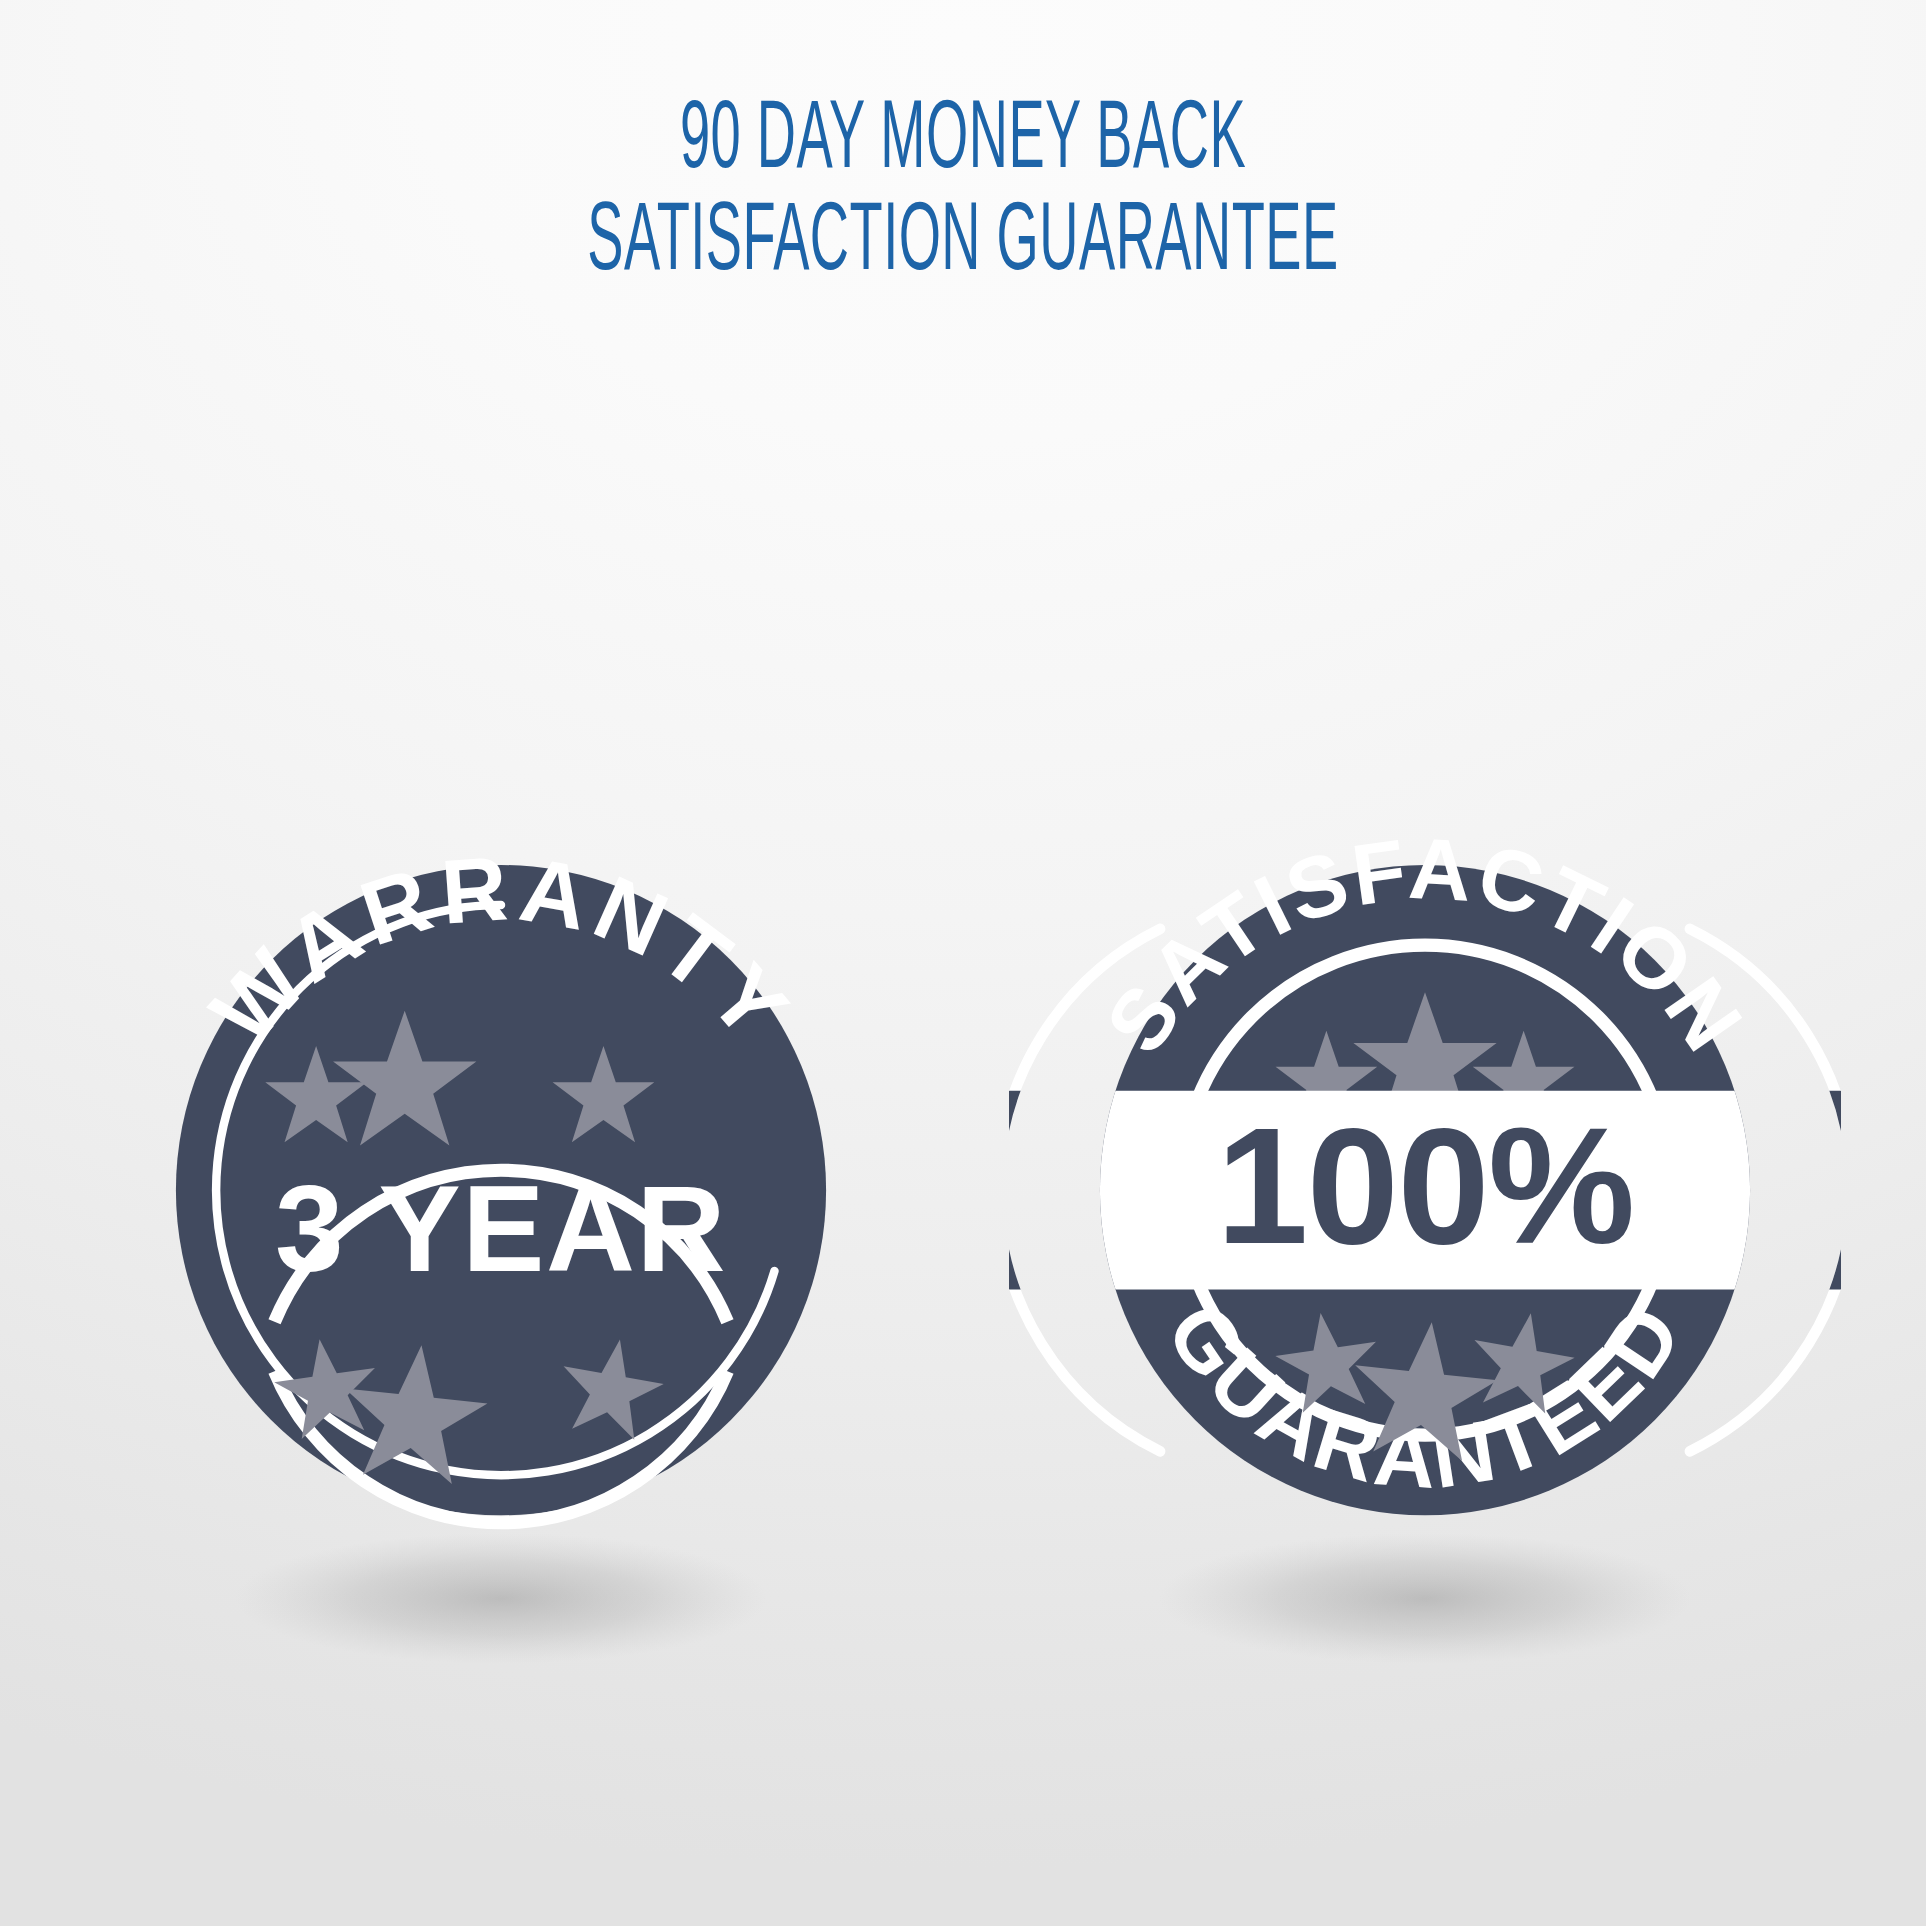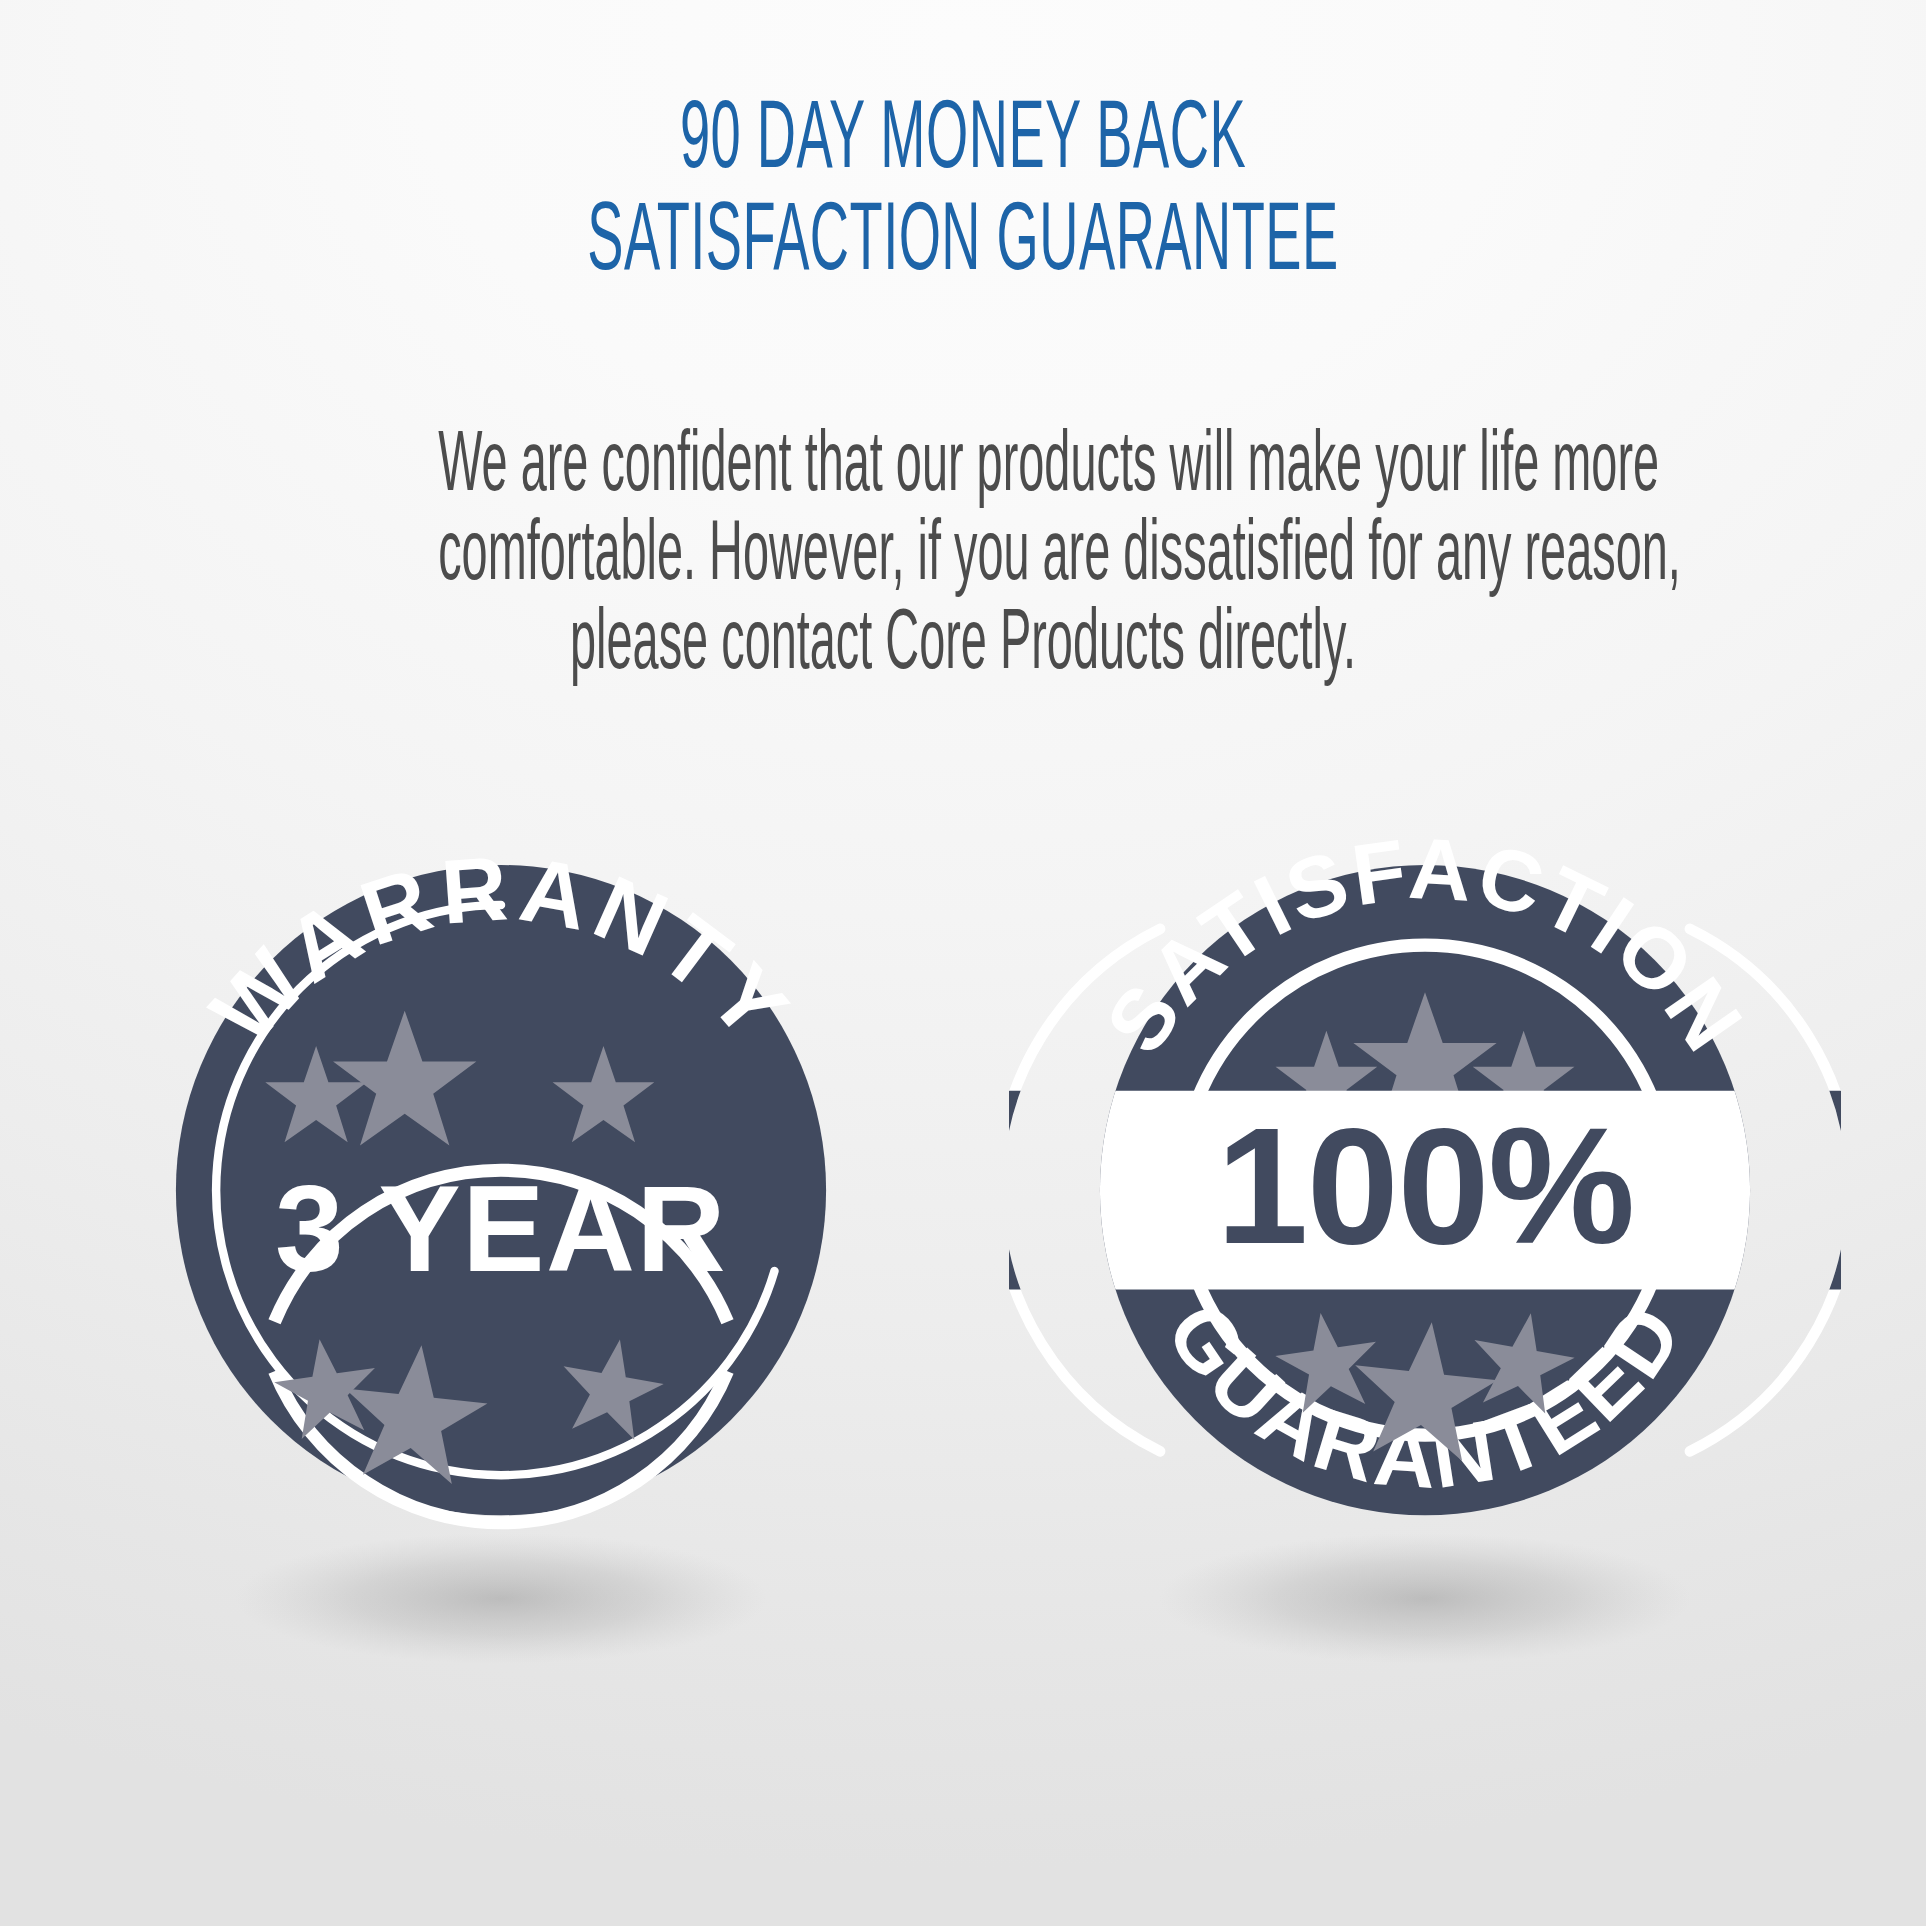--- a/index.html
+++ b/index.html
@@ -82,25 +82,20 @@
 </head>
 <body>
 
 <div id="page">
 
   <div id="header-block">
     <div class="headline-line">90 DAY MONEY BACK</div>
     <div class="headline-line">SATISFACTION GUARANTEE</div>
   </div>
 
-  <div id="paragraph-block">
-    <div class="para-line">We are confident that our products will make your life more</div>
-    <div class="para-line">comfortable. However, if you are dissatisfied for any reason,</div>
-    <div class="para-line">please contact Core Products directly.</div>
-  </div>
 
   <div id="badges-row">
 
     <div class="badge-wrap" id="badge-warranty-wrap">
       <svg class="badge-svg" viewBox="0 0 1080 1120" xmlns="http://www.w3.org/2000/svg">
         <defs>
           <radialGradient id="shadowGradL" cx="50%" cy="50%" r="50%">
             <stop offset="0%" stop-color="#9a9a9a" stop-opacity="0.55"></stop>
             <stop offset="55%" stop-color="#a8a8a8" stop-opacity="0.30"></stop>
             <stop offset="100%" stop-color="#bbbbbb" stop-opacity="0"></stop>

